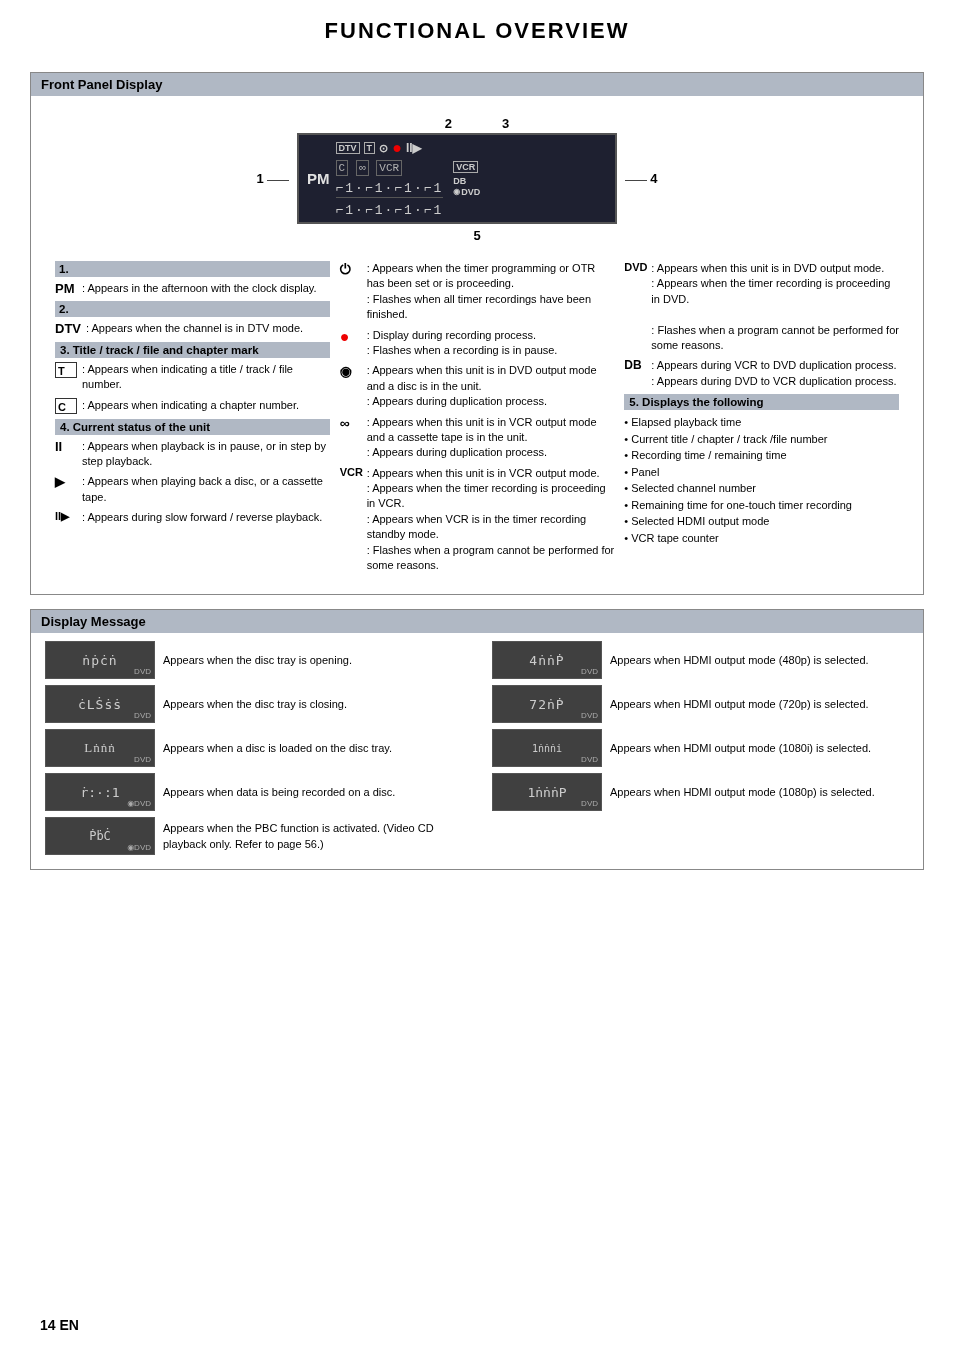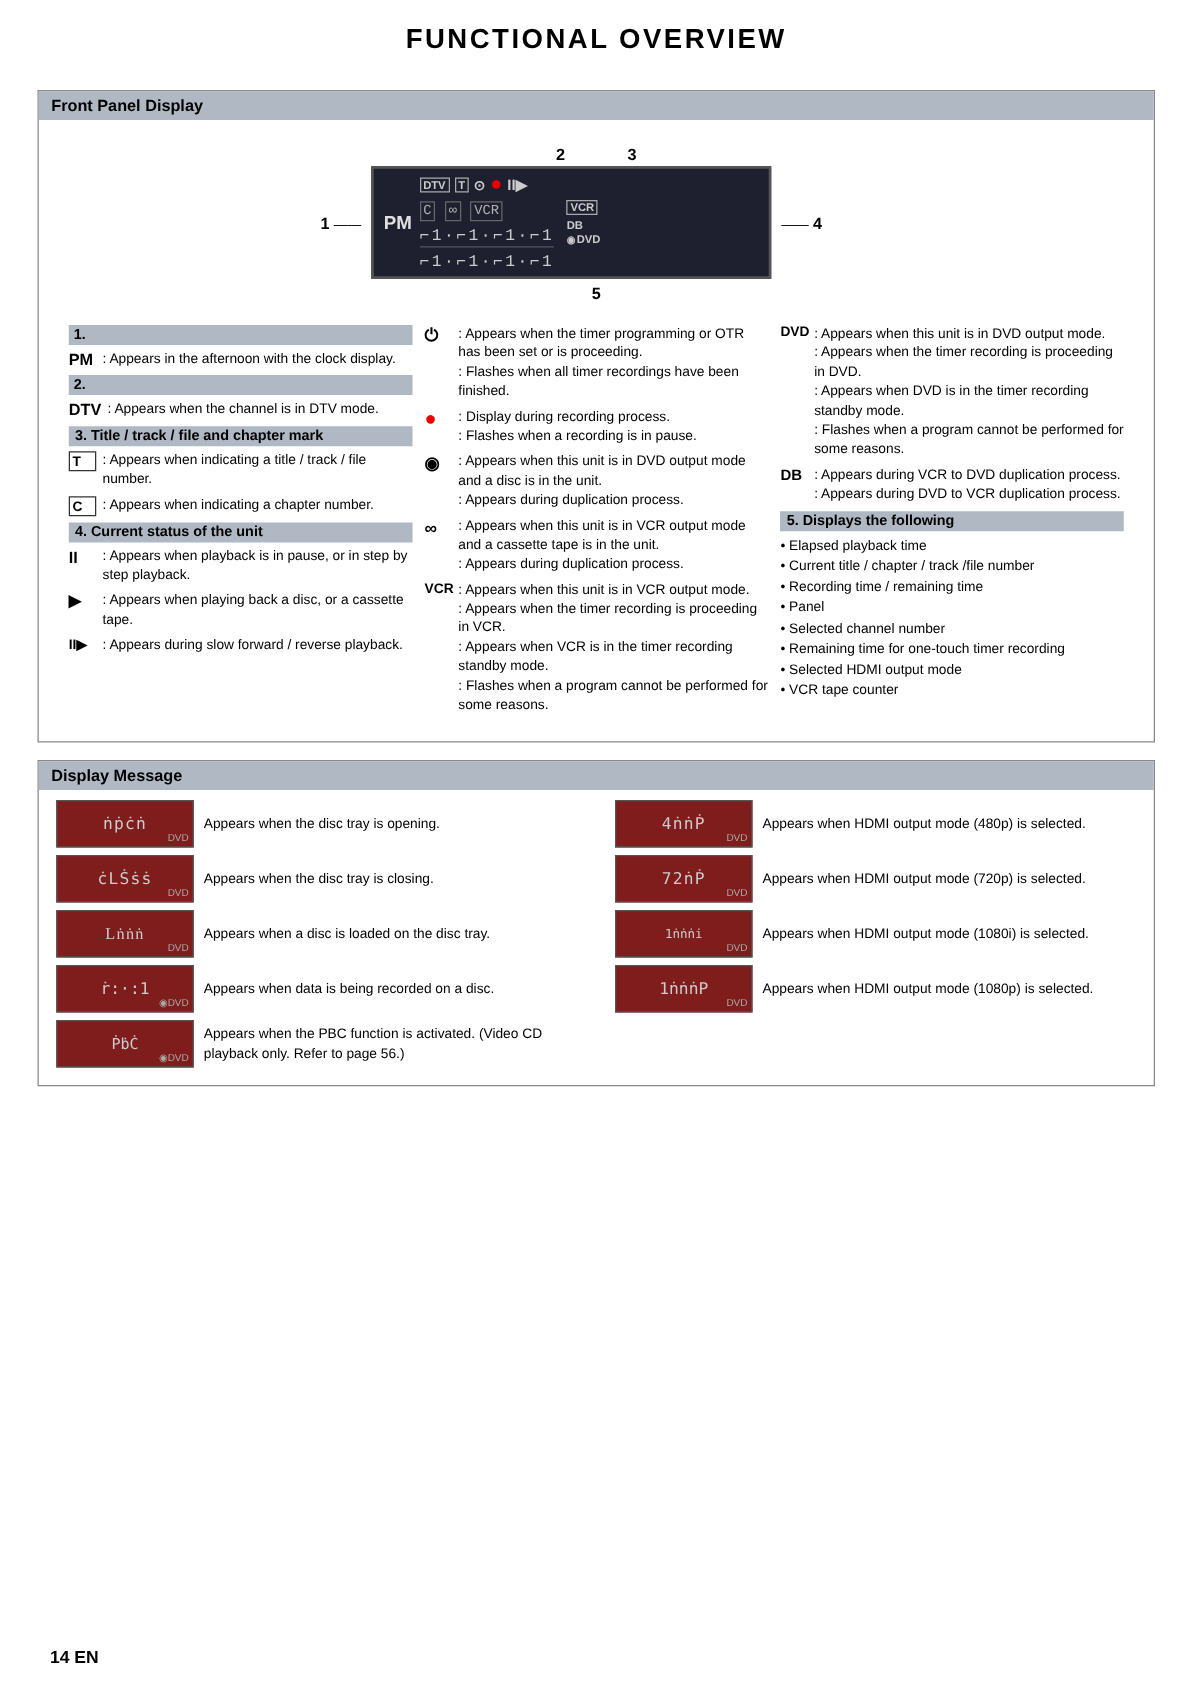--- a/index.html
+++ b/index.html
@@ -89,21 +89,21 @@
 
     .dm-item {
       display: flex;
       align-items: center;
       gap: 8px;
       margin-bottom: 6px;
     }
 
     .dm-screen {
       border: 1.5px solid #555;
-      background: #7f1d1d;
+      background: #404040;
       width: 110px;
       min-width: 110px;
       height: 38px;
       display: flex;
       align-items: center;
       justify-content: center;
       color: #ccc;
       font-family: 'Courier New', monospace;
       font-size: 11px;
       position: relative;
@@ -378,21 +378,21 @@
           </div>
         </div>
 
         <div class="desc-col">
 
           <div class="sym-row">
             <div class="sym" style="font-size:11px;font-weight:bold;">DVD</div>
             <div class="sym-desc">
               <span>: Appears when this unit is in DVD output mode.</span><br>
               <span>: Appears when the timer recording is proceeding in DVD.</span><br>
-              <span>: Appears when DVD is in the timer recording standby mode.</span><br>
+              <br>
               <span>: Flashes when a program cannot be performed for some reasons.</span>
             </div>
           </div>
 
           <div class="sym-row">
             <div class="sym" style="font-size:12px;font-weight:bold;">DB</div>
             <div class="sym-desc">
               <span>: Appears during VCR to DVD duplication process.</span><br>
               <span>: Appears during DVD to VCR duplication process.</span>
             </div>

